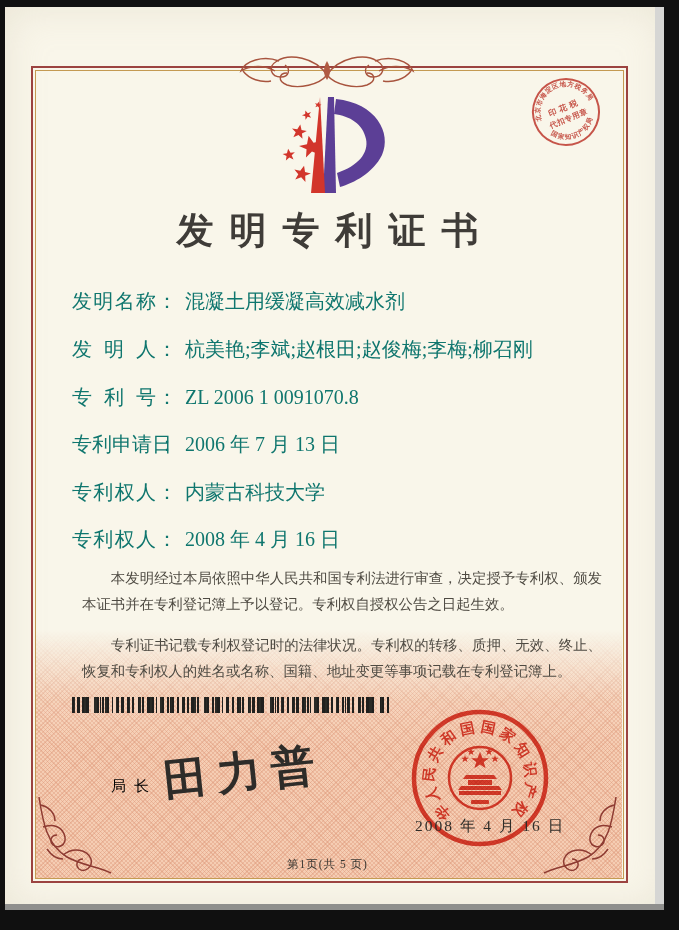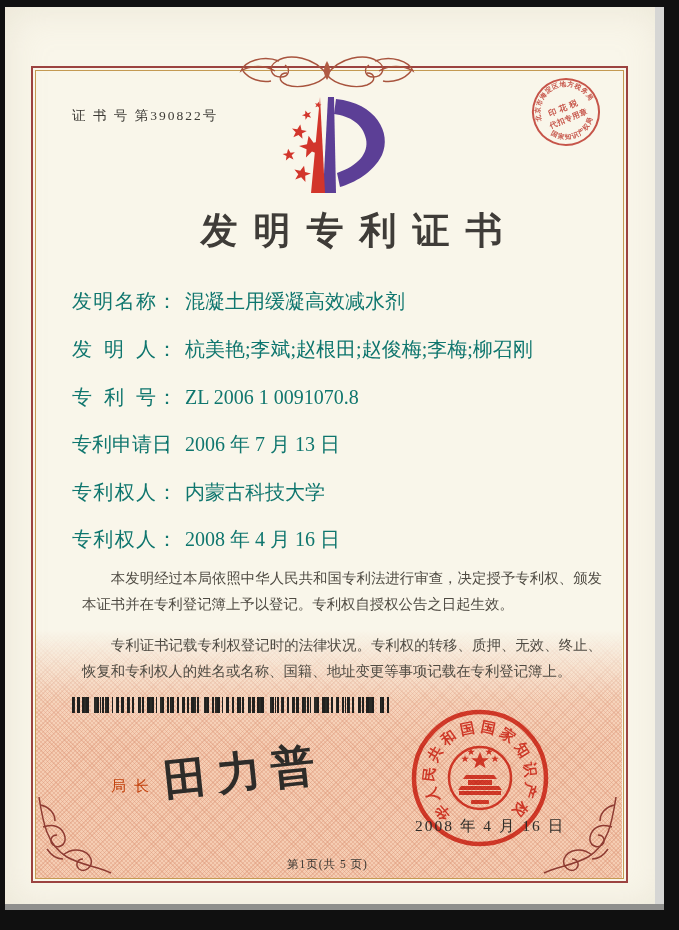--- a/index.html
+++ b/index.html
@@ -21,35 +21,35 @@
     background-image:
       repeating-linear-gradient(45deg, rgba(219,146,115,.38) 0 1px, transparent 1px 3px),
       repeating-linear-gradient(-45deg, rgba(219,146,115,.38) 0 1px, transparent 1px 3px);
     -webkit-mask-image:linear-gradient(180deg, rgba(0,0,0,0) 0, rgba(0,0,0,.85) 70px, #000 115px);
     mask-image:linear-gradient(180deg, rgba(0,0,0,0) 0, rgba(0,0,0,.85) 70px, #000 115px);}
   .cert-no{position:absolute;left:67px;top:100px;font-size:13.5px;color:#3c3a35;letter-spacing:2px;}
   .logo{position:absolute;left:273px;top:88px;width:122px;height:106px;}
   .tax-seal{position:absolute;left:520px;top:64px;width:82px;height:82px;
             transform:rotate(-22deg);mix-blend-mode:multiply;opacity:.92;}
   .title{position:absolute;left:26px;top:199px;width:593px;text-align:center;
-         font-size:37px;font-weight:600;color:#3f3c38;letter-spacing:16px;text-indent:16px;padding-left:24px;}
+         font-size:37px;font-weight:600;color:#3f3c38;letter-spacing:16px;text-indent:16px;}
   .fields{position:absolute;left:67px;top:281px;width:520px;}
   .f-row{position:absolute;left:0;font-size:20px;color:#0f766e;white-space:nowrap;}
   .f-label{display:inline-block;width:84px;text-align:justify;text-align-last:justify;vertical-align:bottom;}
   .f-colon{margin:0 8px 0 1px;}
   .body-text{position:absolute;left:61px;top:543px;width:552px;font-size:14.4px;
              line-height:25.5px;color:#4e4a42;text-align:justify;}
   .body-text p{margin:16px;text-indent:2em;}
   .barcode{position:absolute;left:67px;top:690px;width:318px;height:16px;
     background:
       repeating-linear-gradient(90deg, transparent 0 19px, #f4d3bd 19px 22px),
       repeating-linear-gradient(90deg, #20201e 0 2px, transparent 2px 5px),
       repeating-linear-gradient(90deg, #20201e 0 1px, transparent 1px 7px),
       repeating-linear-gradient(90deg, #2a2a26 0 3px, transparent 3px 11px);}
-  .signer-title{position:absolute;left:106px;top:770px;font-size:15px;color:#c2410c;letter-spacing:8px;}
+  .signer-title{position:absolute;left:106px;top:770px;font-size:15px;color:#000000;letter-spacing:8px;}
   .signature{position:absolute;left:158px;top:736px;font-size:44px;font-weight:600;color:#2e2c29;
              letter-spacing:10px;transform:rotate(-6deg);white-space:nowrap;}
   .official-seal{position:absolute;left:400px;top:696px;width:150px;height:150px;
                  mix-blend-mode:multiply;opacity:.93;}
   .issue-date{position:absolute;left:410px;top:809px;font-size:15.5px;color:#2f2d29;
               letter-spacing:2px;z-index:5;}
   .page-footer{position:absolute;left:26px;top:850px;width:593px;text-align:center;
                font-size:11.5px;color:#3a3833;letter-spacing:1px;}
   .ornament-top{position:absolute;left:222px;top:38px;width:200px;height:55px;}
   .corner-bl{position:absolute;left:28px;top:786px;width:82px;height:86px;}
@@ -95,21 +95,20 @@
     <svg class="corner-br" viewBox="0 0 82 86">
       <g stroke="#8e3b32" fill="none" stroke-width="1.5">
         <path d="M6,4 C10,30 14,52 34,64 C48,72 66,74 78,80"></path>
         <path d="M10,34 C20,30 30,34 32,44 C33,52 26,56 20,52 C16,48 18,42 24,42"></path>
         <path d="M30,62 C40,54 54,56 58,66 C60,74 52,80 46,76 C42,72 44,66 50,66"></path>
         <path d="M8,12 C16,14 22,20 22,28"></path>
         <path d="M14,56 C18,62 24,66 30,66"></path>
       </g>
     </svg>
 
-    <div class="cert-no">证 书 号 第390822号</div>
 
     <svg class="logo" viewBox="0 0 122 106">
       <defs>
         <path id="star" d="M0,-10 L2.9,-3.1 10,-3.1 4.2,1.2 6.2,8.1 0,4 -6.2,8.1 -4.2,1.2 -10,-3.1 -2.9,-3.1 Z" fill="#d2352b"></path>
       </defs>
       <path d="M58,4 C98,8 114,38 104,60 C95,78 76,88 62,92 L59,78 C80,71 91,58 88,44 C85,29 72,21 56,19 Z" fill="#5c3f96"></path>
       <polygon points="50,2 45,98 58,98 56,2" fill="#5c3f96"></polygon>
       <polygon points="42,2 33,98 47,98" fill="#d2352b"></polygon>
       <use href="#star" transform="translate(33,52) scale(1.15) rotate(-12)"></use>
       <use href="#star" transform="translate(21,37) scale(0.75) rotate(10)"></use>

